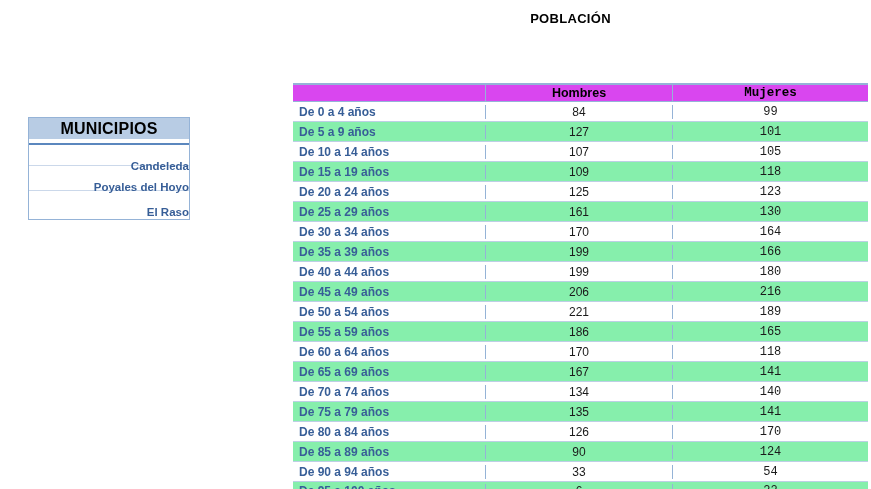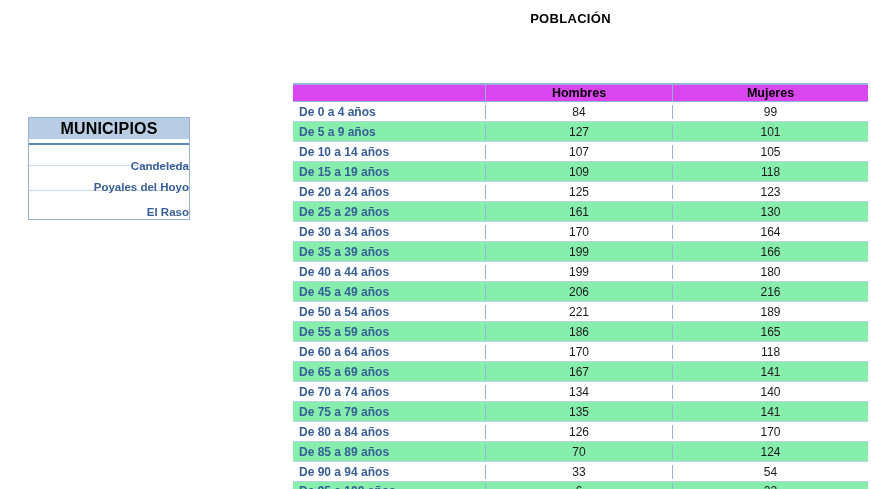--- a/index.html
+++ b/index.html
@@ -40,21 +40,21 @@
   .thead{
     display:flex;height:17px;background:#d946ef;
     border-bottom:1px solid #95B3D7;box-sizing:border-box;
   }
   .hc{
     box-sizing:border-box;display:flex;align-items:center;justify-content:center;
     font-weight:bold;font-size:12.5px;color:#000;
   }
   .c1{width:192px;}
   .c2{width:187px;border-left:1px solid #95B3D7;}
-  .c3{width:196px;border-left:1px solid #95B3D7;}
+  .c3{width:196px;border-left:1px solid #95B3D7;font-family:Liberation Mono, monospace;}
   .trow{
     display:flex;height:20px;box-sizing:border-box;background:#fff;
     border-bottom:1px solid #BDCFE5;
     align-items:center;
   }
   .trow.band{background:#86efac;}
   .trow:last-child{border-bottom:3px solid #0369a1;}
   .tc{box-sizing:border-box;display:flex;align-items:center;overflow:hidden;}
   .tc.label{width:192px;padding-left:6px;font-weight:bold;font-size:12px;color:#375E97;}
   .tc.num{justify-content:center;font-size:12px;color:#1A1A1A;}
@@ -164,21 +164,21 @@
           <div class="tc num c2">135</div>
           <div class="tc num c3">141</div>
         </div>
         <div class="trow">
           <div class="tc label c1">De 80 a 84 años</div>
           <div class="tc num c2">126</div>
           <div class="tc num c3">170</div>
         </div>
         <div class="trow band">
           <div class="tc label c1">De 85 a 89 años</div>
-          <div class="tc num c2">70</div>
+          <div class="tc num c2">90</div>
           <div class="tc num c3">124</div>
         </div>
         <div class="trow">
           <div class="tc label c1">De 90 a 94 años</div>
           <div class="tc num c2">33</div>
           <div class="tc num c3">54</div>
         </div>
         <div class="trow band">
           <div class="tc label c1">De 95 a 100 años</div>
           <div class="tc num c2">6</div>

